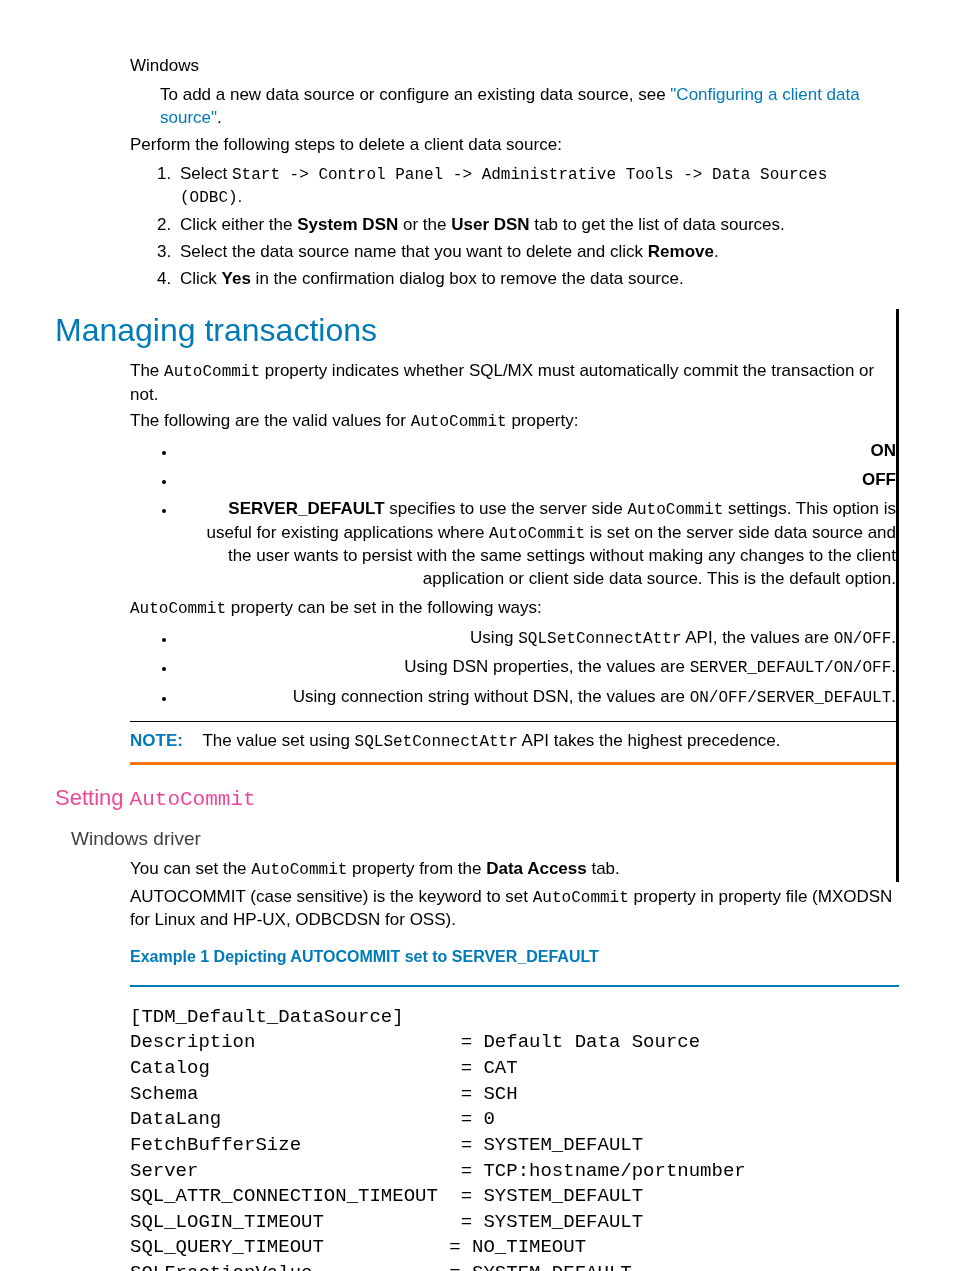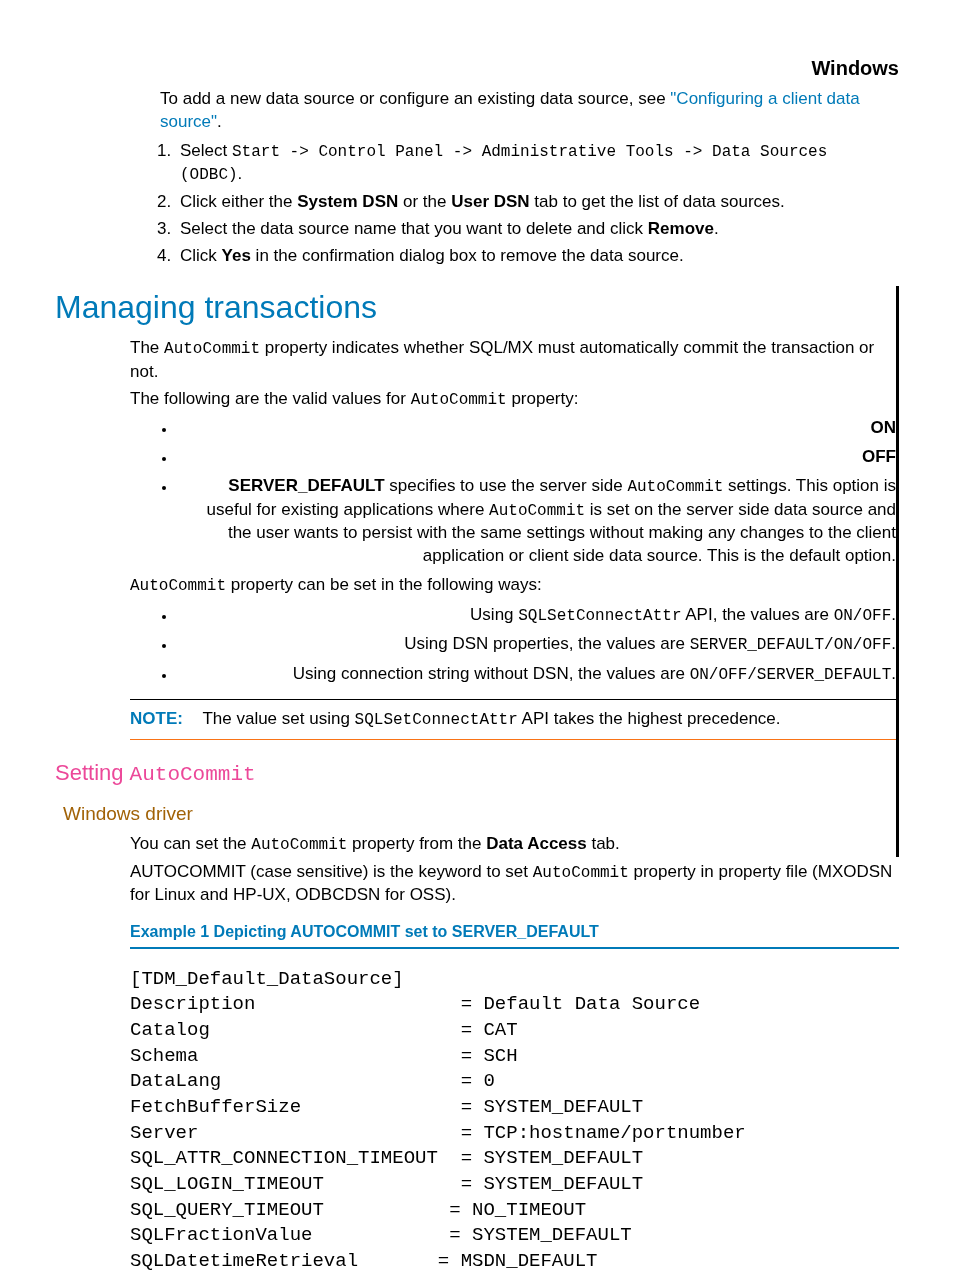--- a/index.html
+++ b/index.html
@@ -22,45 +22,44 @@
   }
   .mono {
     font-family: "Courier New", Courier, monospace;
     font-size: 16px;
   }
   .body-indent {
     margin-left: 75px;
     margin-right: 0;
   }
   .h4 {
-    font-weight: bold;
+    font-weight: normal;
     margin: 0 0 6px 75px;
-    font-size: 20px;
-    text-align: right;
+    font-size: 17px;
   }
   .right-rule {
     border-right: 3px solid #000;
   }
   .h1 {
     color: #007ab8;
     font-weight: 300;
     font-size: 32px;
     margin: 18px 0 8px 0;
   }
   .h2 {
     color: #ec4899;
     font-weight: 300;
     font-size: 22px;
     margin: 18px 0 6px 0;
   }
   .h3 {
-    color: #a16207;
+    color: #404040;
     font-weight: 300;
     font-size: 19px;
-    margin: 12px 0 6px 8px;
+    margin: 12px 0 6px 16px;
   }
   a.link {
     color: #007ab8;
     text-decoration: none;
   }
   p { margin: 4px 0; }
   ol.numlist {
     margin: 6px 0 12px 75px;
     padding-left: 46px;
   }
@@ -77,34 +76,34 @@
     margin-bottom: 6px;
     text-align: right;
   }
   ul.bullets li::marker {
     font-size: 12px;
   }
   .bold { font-weight: bold; }
   .notebox {
     margin: 12px 0 12px 75px;
     border-top: 1px solid #000;
-    border-bottom: 1px solid #f97316;
+    border-bottom: 3px solid #f97316;
     padding: 8px 0 8px 0;
   }
   .notebox .label {
     color: #007ab8;
     font-weight: bold;
     display: inline-block;
     width: 68px;
   }
   .example-title {
     color: #007ab8;
     font-weight: bold;
     font-size: 16px;
-    margin: 14px 0 4px 75px;
+    margin: 14px 0 17px 75px;
   }
   .example-rule {
     margin: 0 0 18px 75px;
     border: none;
     border-top: 2px solid #007ab8;
   }
   pre.code {
     margin: 0 0 0 75px;
     font-family: "Courier New", Courier, monospace;
     font-size: 19px;
@@ -117,20 +116,21 @@
 
 <div class="page">
 
   <div class="h4">Windows</div>
 
   <p class="body-indent" style="margin-left:105px;">
     <span>To add a new data source or configure an existing data source, see </span>
     <a class="link" href="#">"Configuring a client data source"</a><span>.</span>
   </p>
 
+  <p class="body-indent">Perform the following steps to delete a client data source:</p>
 
   <ol class="numlist">
     <li>
       <span>Select </span><span class="mono">Start -&gt; Control Panel -&gt; Administrative Tools -&gt; Data Sources (ODBC)</span><span>.</span>
     </li>
     <li>
       <span>Click either the </span><span class="bold">System DSN</span><span> or the </span><span class="bold">User DSN</span><span> tab to get the list of data sources.</span>
     </li>
     <li>
       <span>Select the data source name that you want to delete and click </span><span class="bold">Remove</span><span>.</span>

